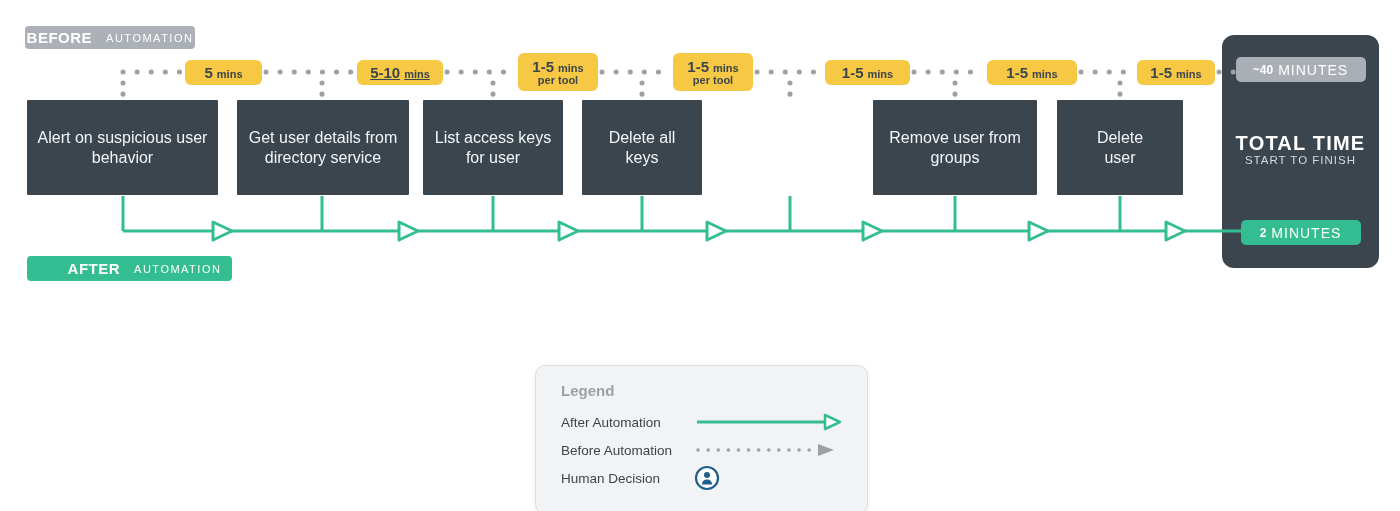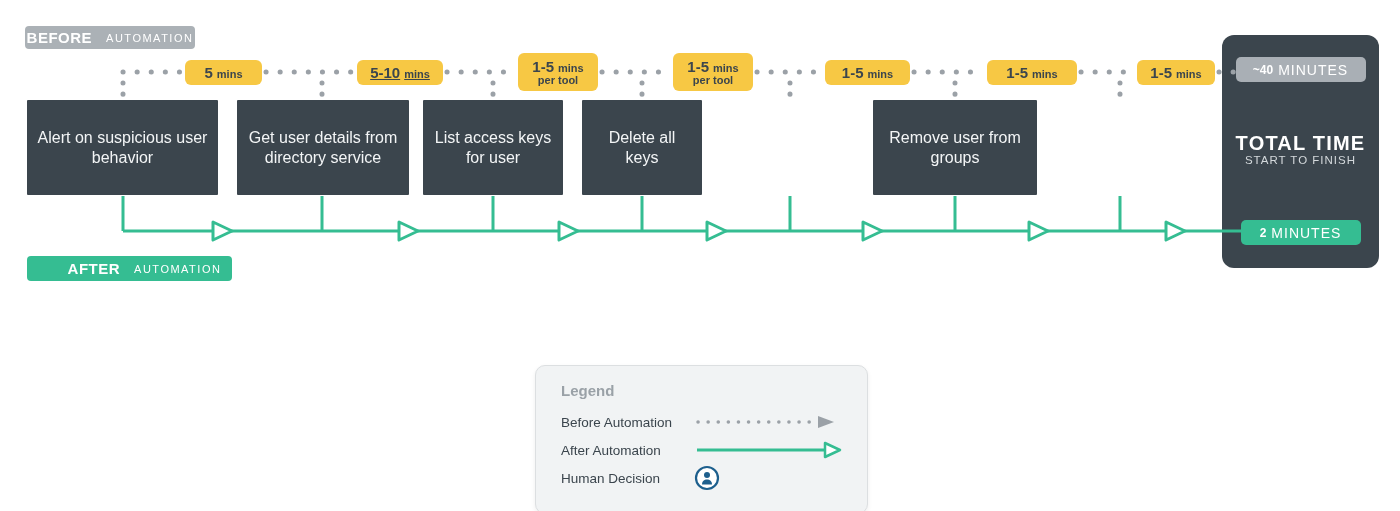--- a/index.html
+++ b/index.html
@@ -86,20 +86,21 @@
       <span class="big">2</span>
       <span class="small">MINUTES</span>
     </div>
   </div>
 
   <div class="step-box" style="left:27px;width:191px;">Alert on suspicious user behavior</div>
   <div class="step-box" style="left:423px;width:140px;">List access keys for user</div>
   <div class="step-box" style="left:237px;width:172px;">Get user details from directory service</div>
   <div class="step-box" style="left:582px;width:120px;padding:0 22px;">Delete all keys</div>
   <div class="step-box" style="left:873px;width:164px;">Remove user from groups</div>
+  <div class="step-box" style="left:1057px;width:126px;padding:0 24px;">Delete user</div>
 
   <svg class="connectors" width="1400" height="511" viewBox="0 0 1400 511">
     <g stroke="#9ba1a7" stroke-width="5" stroke-linecap="round" fill="none">
       <path stroke-dasharray="0.1 14" d="M123 72H181 M266 72H353 M447 72H514 M602 72H669 M757 72H821 M914 72H983 M1081 72H1133 M1219 72H1240"></path>
       <path stroke-dasharray="0.1 11" d="M123 83V95 M322 83V95 M493 83V95 M642 83V95 M790 83V95 M955 83V95 M1120 83V95"></path>
     </g>
     <g stroke="#35bd92" stroke-width="3" fill="none">
       <path d="M123 196V231 M322 196V231 M493 196V231 M642 196V231 M790 196V231 M955 196V231 M1120 196V231"></path>
       <path d="M123 231H1247"></path>
     </g>
@@ -169,34 +170,34 @@
     <span class="rest">AUTOMATION</span>
   </div>
   <div class="phase-badge badge-after">
     <span class="strong">AFTER</span>
     <span class="rest">AUTOMATION</span>
   </div>
 
   <div class="legend">
     <div class="legend-title">Legend</div>
     <div class="legend-row">
+      <span class="legend-label">After Automation</span>
+      <span class="legend-graphic">
+        <svg width="150" height="18" viewBox="0 0 150 18">
+          <path d="M3 9H131" stroke="#35bd92" stroke-width="3" fill="none"></path>
+          <path d="M131 2 L146 9 L131 16 Z" fill="#ffffff" stroke="#35bd92" stroke-width="2.5" stroke-linejoin="round"></path>
+        </svg>
+      </span>
+    </div>
+    <div class="legend-row">
       <span class="legend-label">Before Automation</span>
       <span class="legend-graphic">
         <svg width="148" height="16" viewBox="0 0 148 16">
           <path d="M4 8H116" stroke="#9ba1a7" stroke-width="3.5" stroke-linecap="round" stroke-dasharray="0.1 10" fill="none"></path>
           <path d="M124 2 L140 8 L124 14 Z" fill="#9ba1a7"></path>
-        </svg>
-      </span>
-    </div>
-    <div class="legend-row">
-      <span class="legend-label">After Automation</span>
-      <span class="legend-graphic">
-        <svg width="150" height="18" viewBox="0 0 150 18">
-          <path d="M3 9H131" stroke="#35bd92" stroke-width="3" fill="none"></path>
-          <path d="M131 2 L146 9 L131 16 Z" fill="#ffffff" stroke="#35bd92" stroke-width="2.5" stroke-linejoin="round"></path>
         </svg>
       </span>
     </div>
     <div class="legend-row">
       <span class="legend-label">Human Decision</span>
       <span class="legend-graphic">
         <svg width="26" height="26" viewBox="0 0 26 26">
           <circle cx="13" cy="13" r="11" fill="#ffffff" stroke="#1d5f8d" stroke-width="2.2"></circle>
           <circle cx="13" cy="10" r="3" fill="#1d5f8d"></circle>
           <path d="M8 19.5c0-3.2 2.2-4.9 5-4.9s5 1.7 5 4.9z" fill="#1d5f8d"></path>

